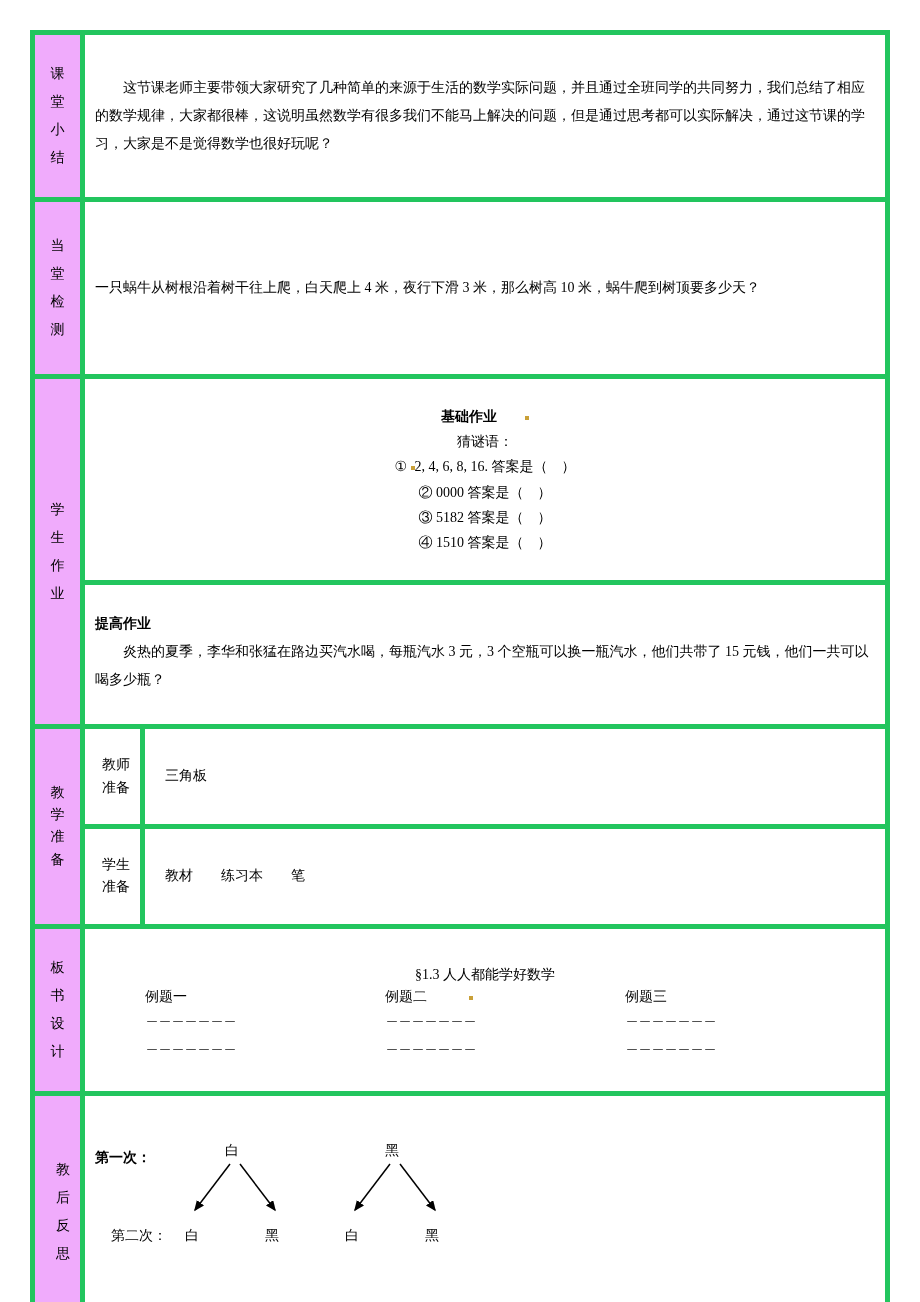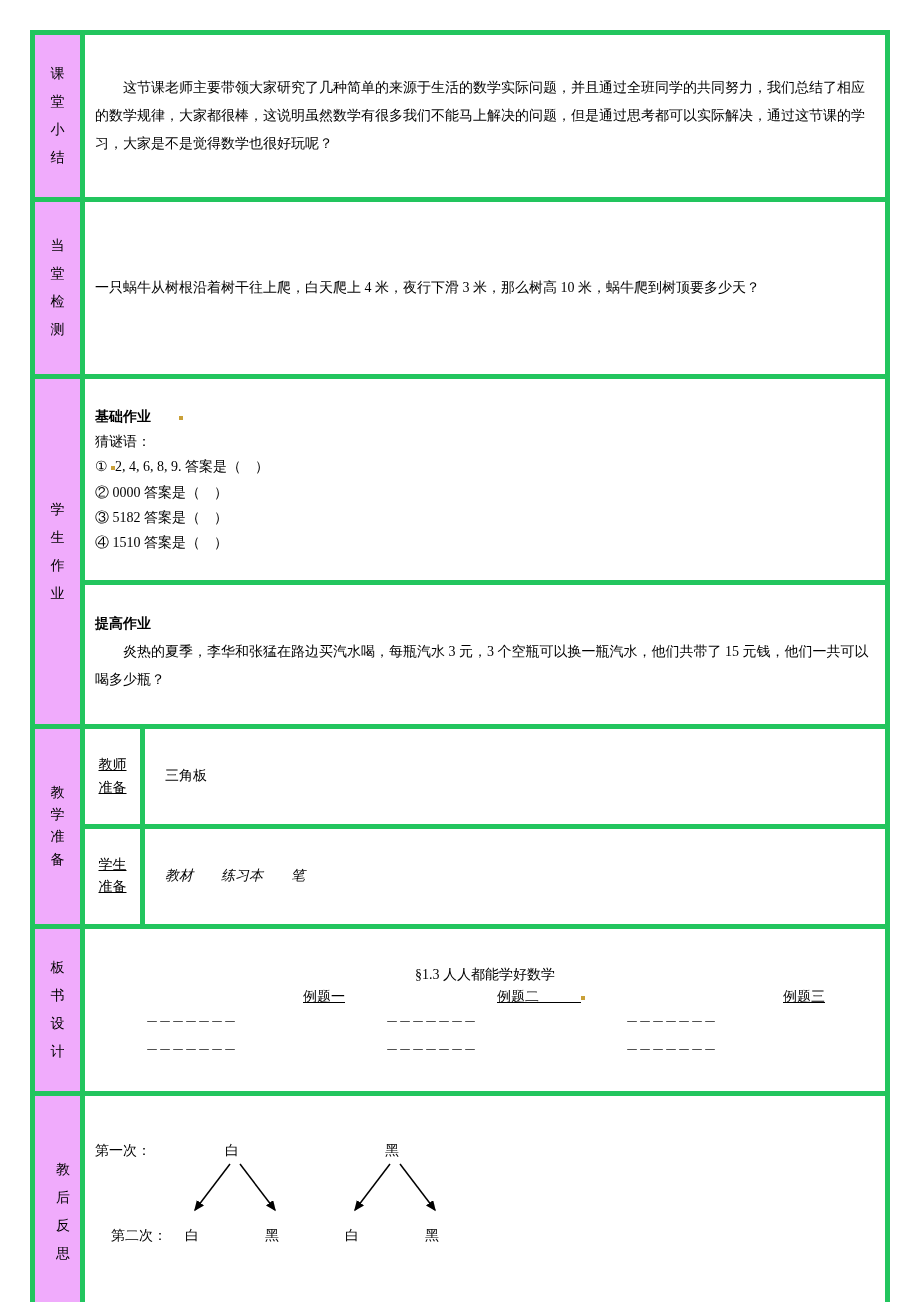--- a/index.html
+++ b/index.html
@@ -28,44 +28,42 @@
     .label-cell {
       background: #f0abfc;
       text-align: center;
       font-weight: normal;
       width: 50px;
       vertical-align: middle;
       padding: 4px 2px;
     }
     .sub-label {
       width: 60px;
-      text-align: center;
+      text-align: right;
       padding: 4px 6px;
-      text-decoration: underline;
     }
     .indent {
       text-indent: 2em;
     }
     .section-title {
       font-weight: bold;
     }
     .board-title {
       text-align: center;
       font-weight: normal;
     }
     .board-row {
       display: flex;
       justify-content: space-between;
       padding: 0 30px;
     }
     .board-col {
       flex: 1;
-      text-align: right;
+      text-align: left;
       padding: 0 20px;
-      text-decoration: underline;
     }
     .underline-row {
       display: flex;
       justify-content: space-between;
       padding: 0 30px;
       margin-top: -4px;
     }
     .uline {
       flex: 1;
       text-align: left;
@@ -119,24 +117,24 @@
     </td>
     <td colspan="2" class="content-cell">
       <div>一只蜗牛从树根沿着树干往上爬，白天爬上 4 米，夜行下滑 3 米，那么树高 10 米，蜗牛爬到树顶要多少天？</div>
     </td>
   </tr>
 
   <tr>
     <td class="label-cell" rowspan="2">
       <div>学生作业</div>
     </td>
-    <td colspan="2" class="content-cell" style="line-height:1.8;">
+    <td colspan="2" class="content-cell" style="line-height:1.8;text-align:center;">
       <div><span class="section-title">基础作业</span>　　<span class="small-dot"></span></div>
       <div>猜谜语：</div>
-      <div><span>① </span><span class="small-dot"></span><span>2, 4, 6, 8, 9. 答案是（　）</span></div>
+      <div><span>① </span><span class="small-dot"></span><span>2, 4, 6, 8, 16. 答案是（　）</span></div>
       <div>② 0000 答案是（　）</div>
       <div>③ 5182 答案是（　）</div>
       <div>④ 1510 答案是（　）</div>
     </td>
   </tr>
   <tr>
     <td colspan="2" class="content-cell" style="padding-bottom:30px;margin-left:21px;">
       <div class="section-title">提高作业</div>
       <div class="indent">炎热的夏季，李华和张猛在路边买汽水喝，每瓶汽水 3 元，3 个空瓶可以换一瓶汽水，他们共带了 15 元钱，他们一共可以喝多少瓶？</div>
     </td>
@@ -144,21 +142,21 @@
 
   <tr class="prep-row">
     <td class="label-cell" rowspan="2">
       <div>教学准备</div>
     </td>
     <td class="sub-label">教师准备</td>
     <td style="padding-left:20px;margin-left:28px;">三角板</td>
   </tr>
   <tr class="prep-row">
     <td class="sub-label">学生准备</td>
-    <td style="padding-left:20px;font-style:italic;">教材　　练习本　　笔</td>
+    <td style="padding-left:20px;">教材　　练习本　　笔</td>
   </tr>
 
   <tr>
     <td class="label-cell">
       <div>板书设计</div>
     </td>
     <td colspan="2" class="content-cell" style="line-height:1.6;border-radius:27px;">
       <div class="board-title">§1.3 人人都能学好数学</div>
       <div class="board-row">
         <div class="board-col">例题一</div>
@@ -177,21 +175,21 @@
       </div>
     </td>
   </tr>
 
   <tr>
     <td class="label-cell" style="padding-top:60px;padding-bottom:60px;text-align:right;">
       <div>教后反思</div>
     </td>
     <td colspan="2" class="reflect-content">
       <div style="position:relative;height:150px;">
-        <div style="position:absolute;top:0;left:0;">第一次：</div>
+        <div style="position:absolute;top:7px;left:0;font-weight:bold;">第一次：</div>
         <div style="position:absolute;top:0;left:130px;">白</div>
         <div style="position:absolute;top:0;left:290px;">黑</div>
 
         <svg class="arrow-svg" style="position:absolute;top:25px;left:70px;" width="280" height="55">
           <defs>
             <marker id="ah" markerWidth="8" markerHeight="8" refX="6" refY="3" orient="auto">
               <path d="M0,0 L7,3 L0,6 Z" fill="#000"></path>
             </marker>
           </defs>
           <line x1="65" y1="2" x2="30" y2="48" stroke="#000" stroke-width="1.5" marker-end="url(#ah)"></line>

